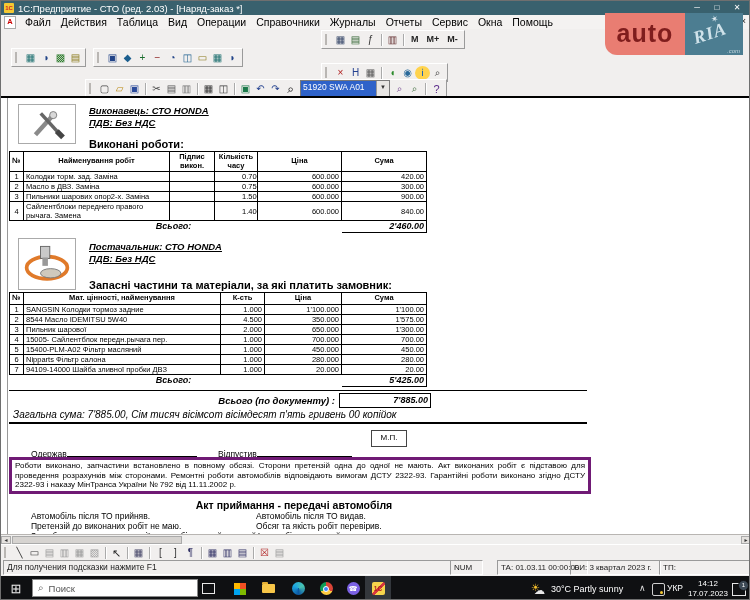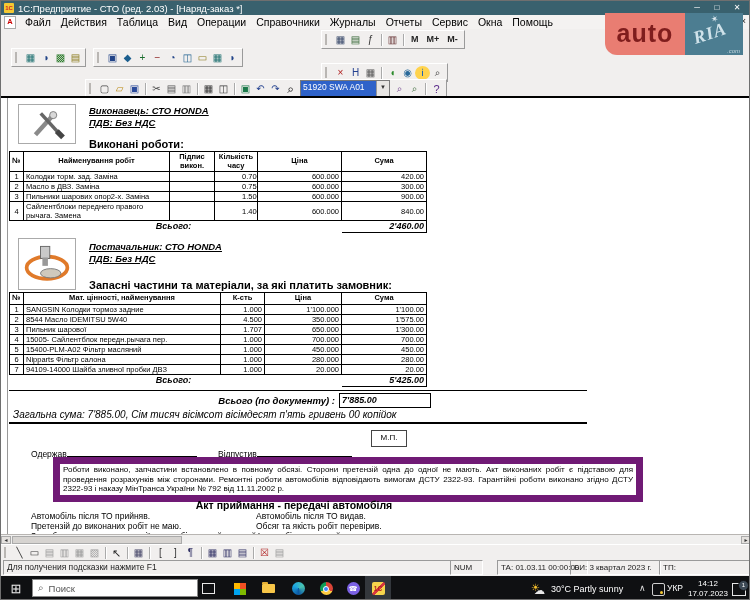--- a/index.html
+++ b/index.html
@@ -61,26 +61,26 @@
   .t1 td:nth-child(4),.t1 td:nth-child(5),.t1 td:nth-child(6){text-align:right;padding-left:27px;}
   .t2 td:nth-child(3),.t2 td:nth-child(4),.t2 td:nth-child(5){text-align:right;}
   .doc-table .tf-label{border:1px solid transparent;text-align:right;font-weight:bold;
                        font-style:italic;font-size:9px;padding-right:6px;line-height:11px;}
   .doc-table .tf-value{border:1px solid #000;text-align:right;font-weight:bold;font-style:italic;
                        font-size:9px;line-height:11px;}
   .hline{position:absolute;left:8px;width:578px;border-top:1px solid #000;}
   .thickline{position:absolute;left:8px;width:578px;height:2px;background:#000;}
   .doc-total-label{font-size:9.5px;font-weight:bold;font-style:italic;text-align:right;}
   .doc-total-box{border:1px solid #000;font-size:9px;font-weight:bold;font-style:italic;
-                 line-height:12px;padding:0 2px;}
+                 text-align:right;line-height:12px;padding:0 2px;}
   .amount-words{font-size:10px;font-style:italic;}
   .mp-box{border:1px solid #444;font-size:8px;text-align:center;line-height:14px;}
   .sig{font-size:8.5px;}
   .sig .u{display:inline-block;height:9px;border-bottom:1px solid #000;}
-  .disclaimer{border:7px solid #701a75;font-size:8px;line-height:9.6px;padding:1px 3px;text-align:justify;margin-left:44px;}
+  .disclaimer{border:3px solid #701a75;font-size:8px;line-height:9.6px;padding:1px 3px;text-align:justify;}
   .act-title{font-size:10.5px;font-weight:bold;text-align:center;}
   .act-line{font-size:8.5px;line-height:10px;}
   
   .hscroll{position:absolute;left:0;top:533px;width:750px;height:10px;background:#f0efee;
            border-top:1px solid #b8b5b2;}
   .sc-btn{position:absolute;top:1px;width:10px;height:8px;background:#e4e1de;border:1px solid #aaa;
           font-size:6px;line-height:7px;text-align:center;color:#333;box-sizing:border-box;}
   .sc-thumb{position:absolute;left:11px;top:1px;width:170px;height:8px;background:#d6d3d0;
             border:1px solid #aaa;box-sizing:border-box;}
   
@@ -376,21 +376,21 @@
           <tr>
             <td>2</td>
             <td>8544 Масло IDEMITSU 5W40</td>
             <td>4.500</td>
             <td>350.000</td>
             <td>1'575.00</td>
           </tr>
           <tr>
             <td>3</td>
             <td>Пильник шарової</td>
-            <td>1.707</td>
+            <td>2.000</td>
             <td>650.000</td>
             <td>1'300.00</td>
           </tr>
           <tr>
             <td>4</td>
             <td>15005- Сайлентблок передн.рычага пер.</td>
             <td>1.000</td>
             <td>700.000</td>
             <td>700.00</td>
           </tr>

